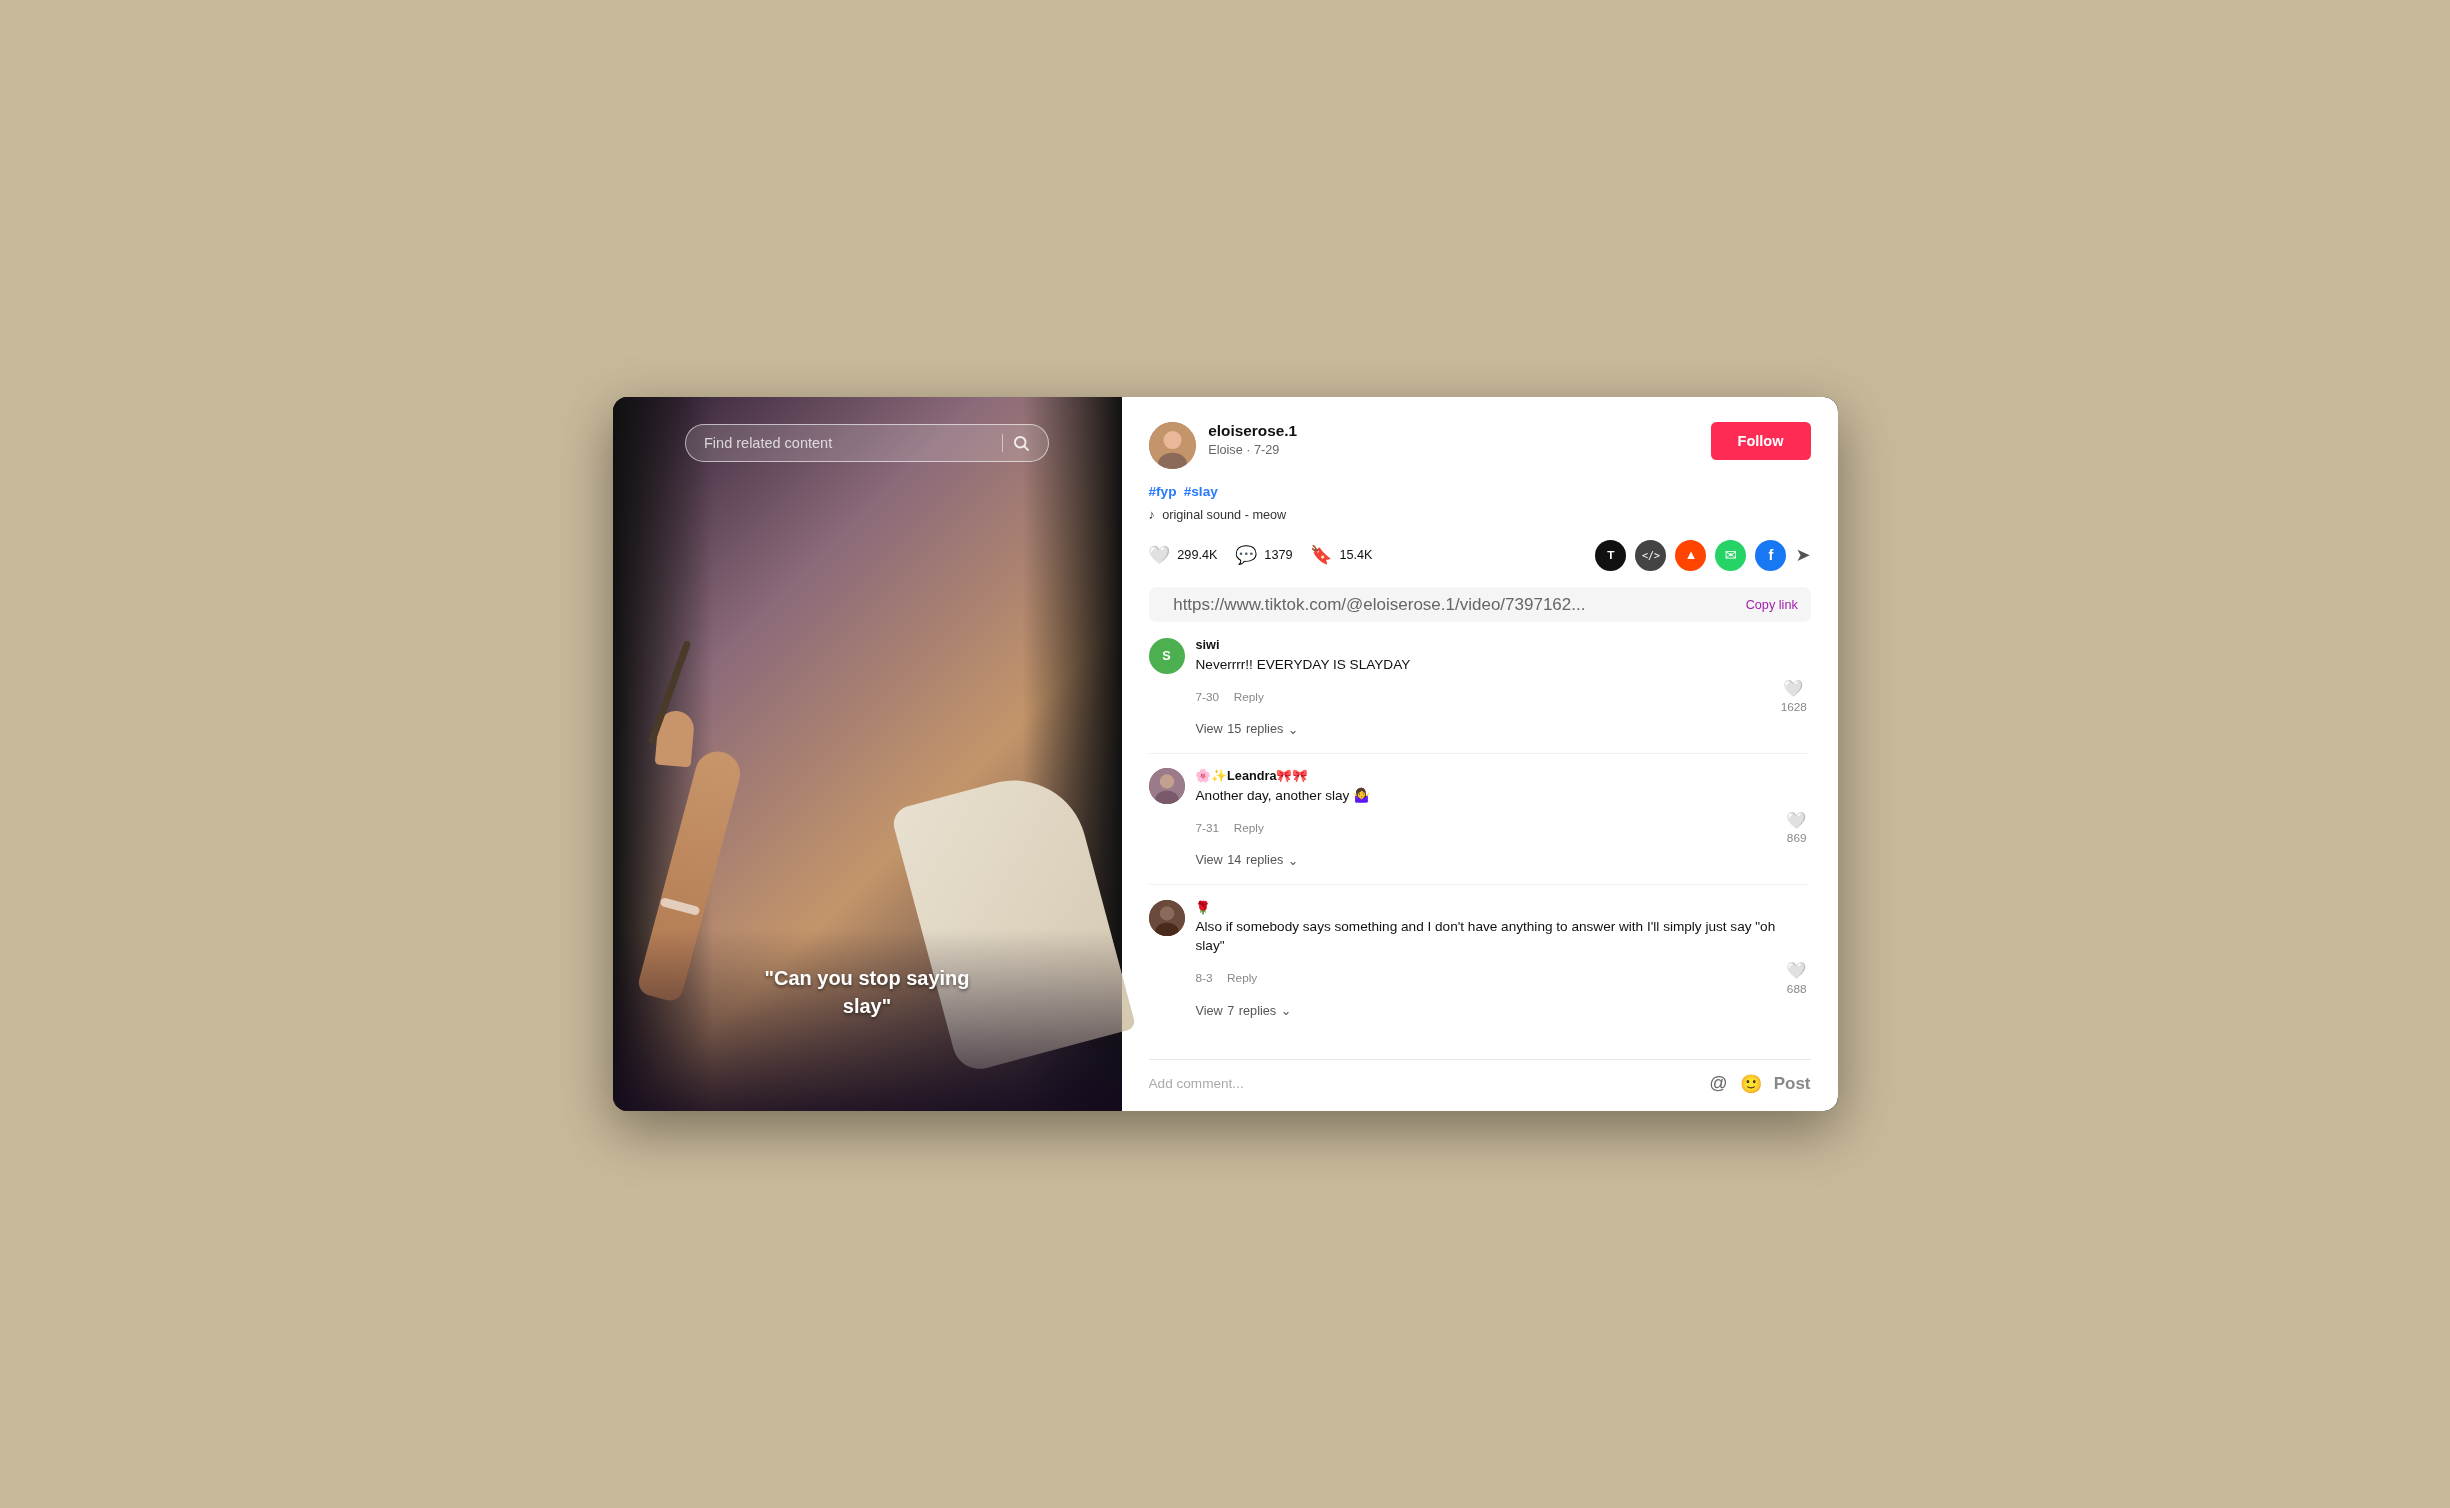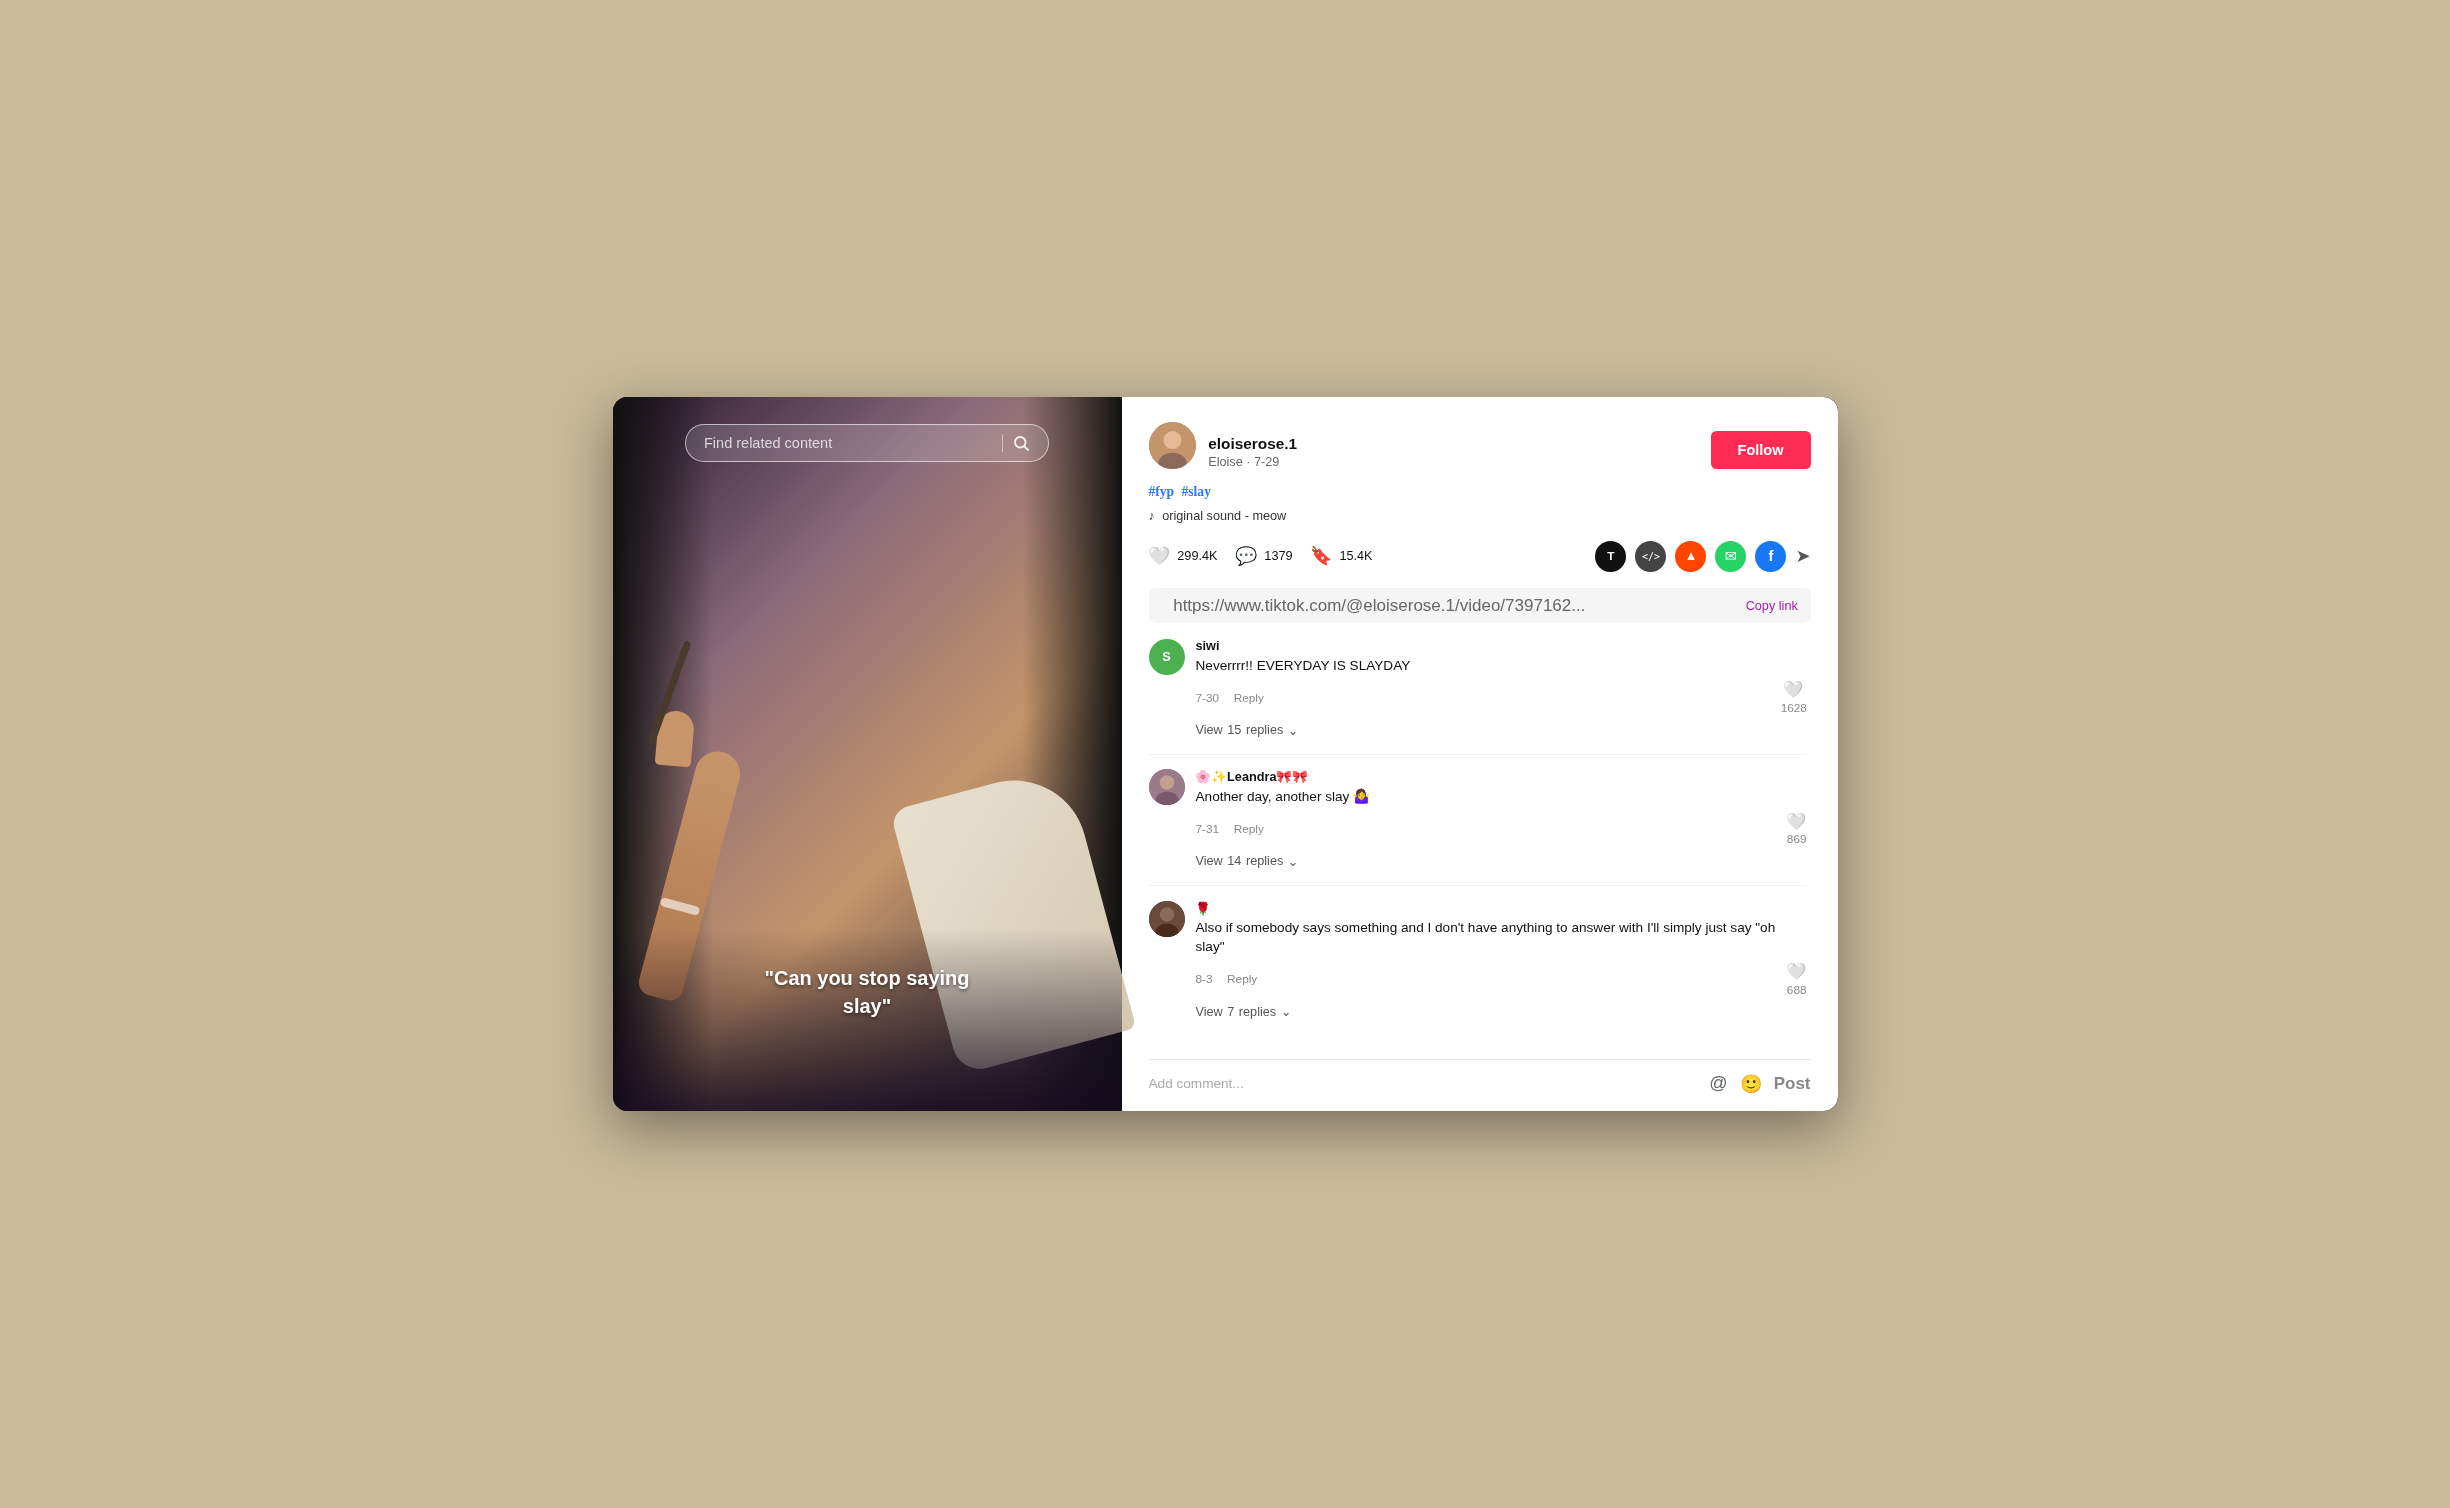--- a/index.html
+++ b/index.html
@@ -163,21 +163,21 @@
       border-radius: 0 14.5px 14.5px 0;
       display: flex;
       flex-direction: column;
       overflow: hidden;
       padding: 25.4px 27px 0;
     }
 
     
     .profile-header {
       display: flex;
-      align-items: flex-end;
+      align-items: flex-start;
       margin-bottom: 14.5px;
     }
     .avatar {
       width: 47px;
       height: 47px;
       border-radius: 50%;
       background: linear-gradient(135deg, #8b6a7a, #c4956a);
       flex-shrink: 0;
       overflow: hidden;
       display: flex;
@@ -211,21 +211,20 @@
       font-weight: 700;
       cursor: pointer;
       margin-left: auto;
     }
 
     
     .tags-row {
       display: flex;
       gap: 7.3px;
       margin-bottom: 9px;
-      font-family: Liberation Serif, serif;
     }
     .tag {
       color: #2979ff;
       font-size: 13.6px;
       font-weight: 600;
       cursor: pointer;
     }
 
     
     .sound-row {

